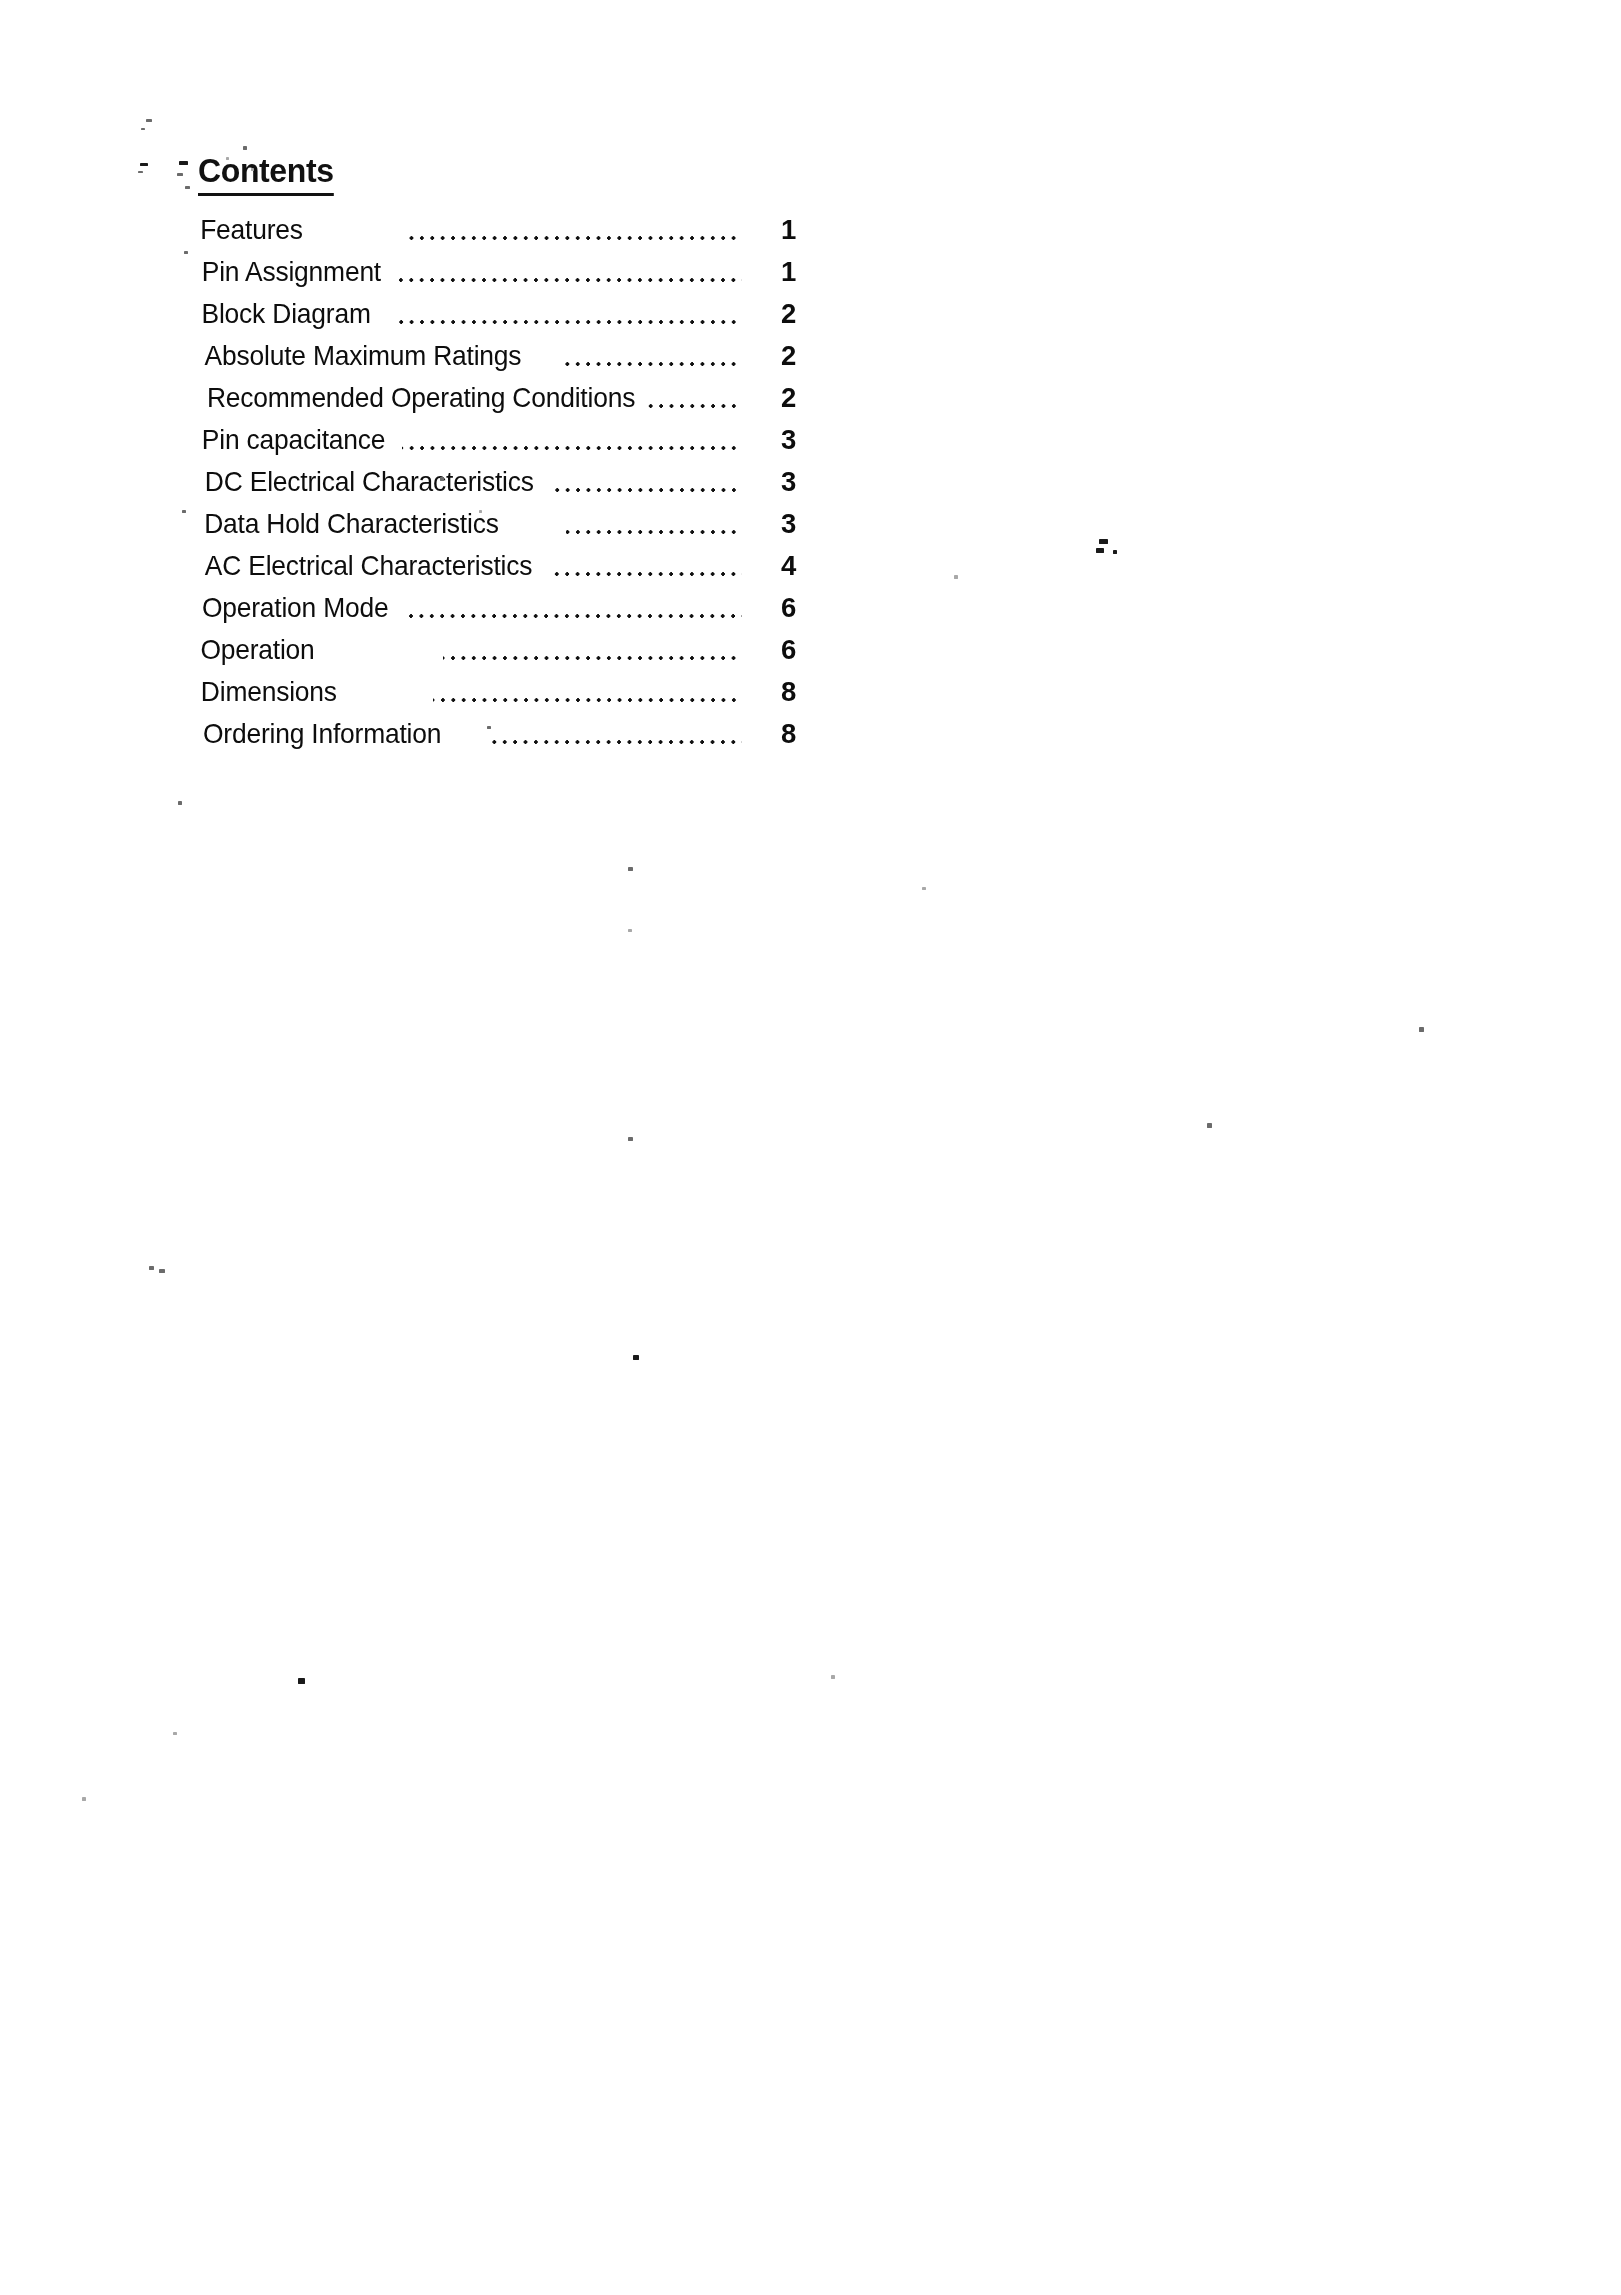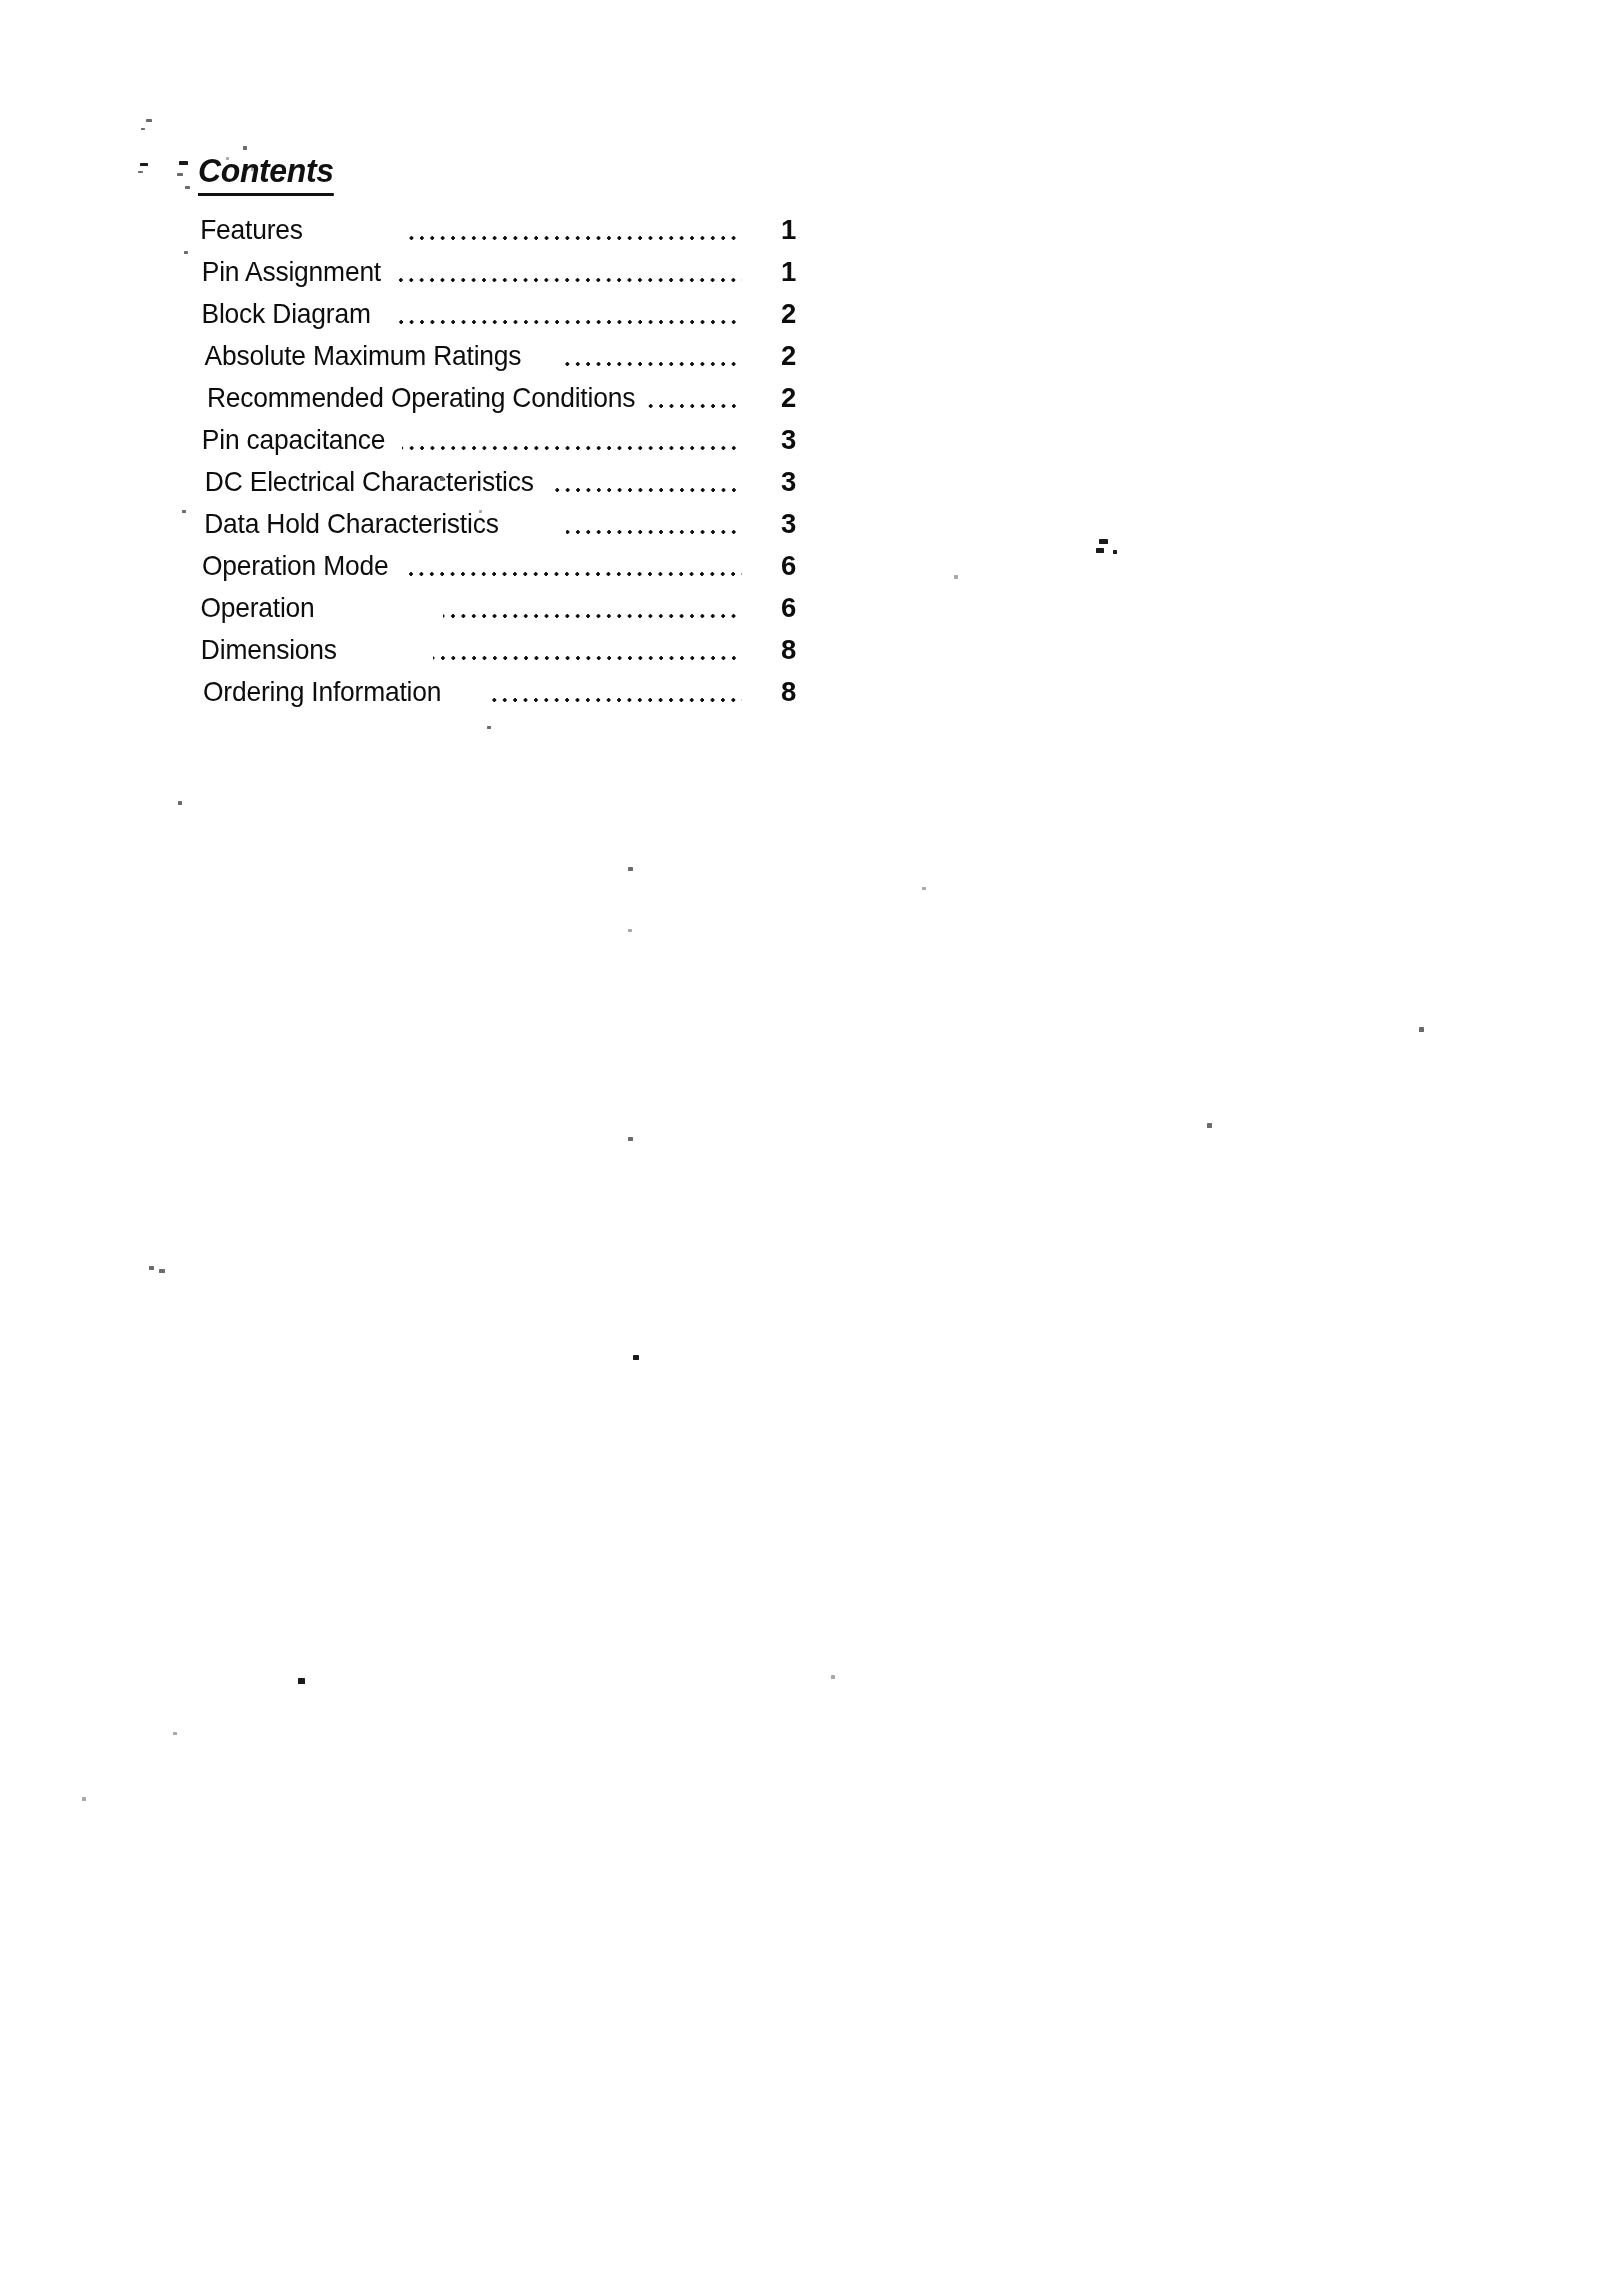--- a/index.html
+++ b/index.html
@@ -19,21 +19,20 @@
     height: 2295px;
     background: #ffffff;
     overflow: hidden;
   }
 
   
   .toc-heading-wrap {
     position: absolute;
     left: 198px;
     top: 154px;
-    font-style: italic;
   }
   .toc-heading {
     display: inline-block;
     font-size: 33px;
     font-weight: 700;
     letter-spacing: -0.4px;
     line-height: 1;
     padding-bottom: 5.5px;
     border-bottom: 3.1px solid #111111;
     color: #111111;
@@ -162,20 +161,25 @@
       </div>
       <div class="toc-row gap-6">
         <span class="toc-label">DC Electrical Characteristics</span>
         <span class="toc-leader"></span>
         <span class="toc-page">3</span>
       </div>
       <div class="toc-row gap-7">
         <span class="toc-label">Data Hold Characteristics</span>
         <span class="toc-leader"></span>
         <span class="toc-page">3</span>
+      </div>
+      <div class="toc-row gap-8">
+        <span class="toc-label">AC Electrical Characteristics</span>
+        <span class="toc-leader"></span>
+        <span class="toc-page">4</span>
       </div>
       <div class="toc-row gap-9">
         <span class="toc-label">Operation Mode</span>
         <span class="toc-leader"></span>
         <span class="toc-page">6</span>
       </div>
       <div class="toc-row gap-10">
         <span class="toc-label">Operation</span>
         <span class="toc-leader"></span>
         <span class="toc-page">6</span>

